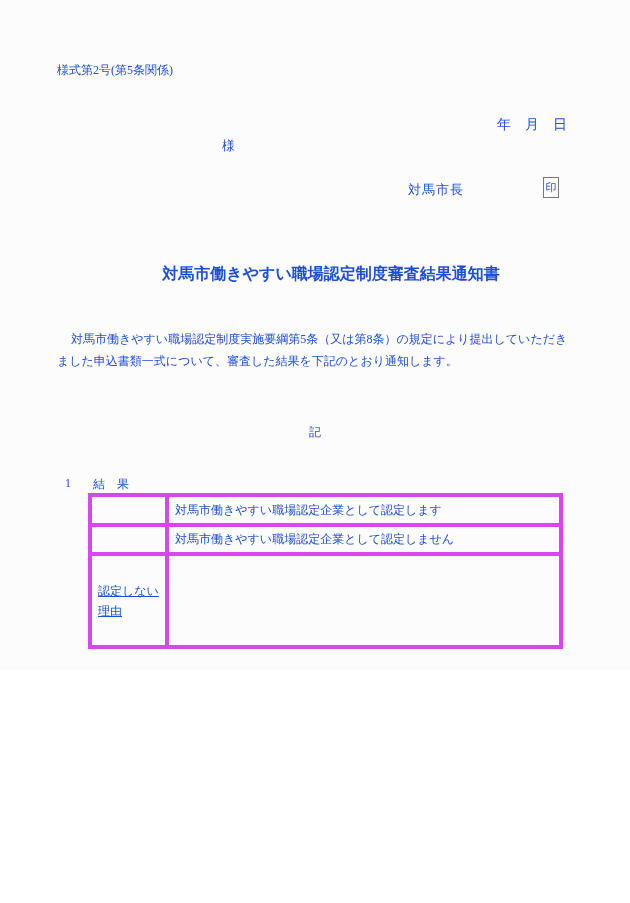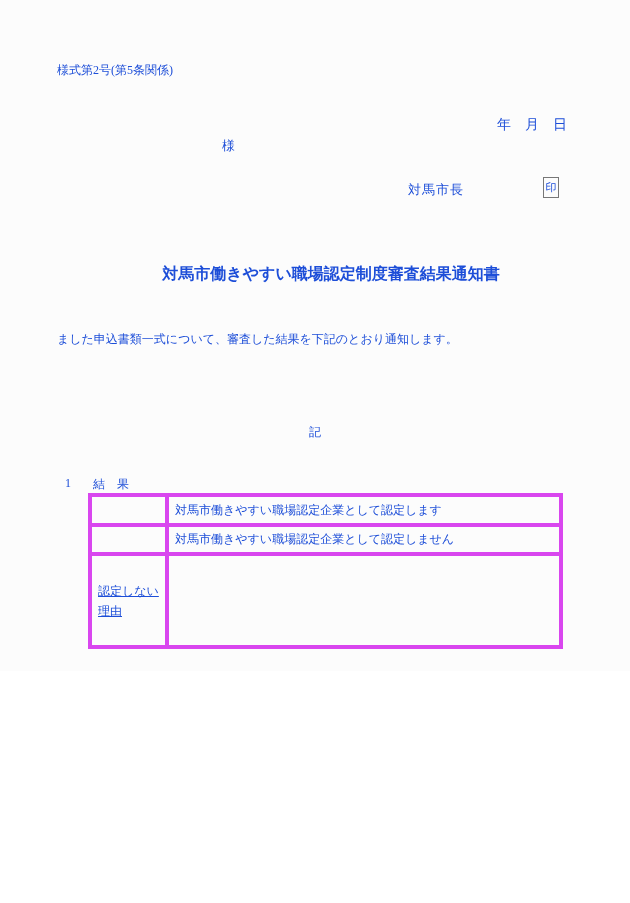--- a/index.html
+++ b/index.html
@@ -88,20 +88,21 @@
 
   <div class="sender">対馬市長</div>
 
   <div class="seal-box">
     <span>印</span>
   </div>
 
   <h1 class="doc-title">対馬市働きやすい職場認定制度審査結果通知書</h1>
 
   <div class="body-text">
+    <div class="body-line1">対馬市働きやすい職場認定制度実施要綱第5条（又は第8条）の規定により提出していただき</div>
     <div class="body-line2">ました申込書類一式について、審査した結果を下記のとおり通知します。</div>
   </div>
 
   <div class="ki-marker">記</div>
 
   <div class="sec-num sec1-num">1</div>
   <div class="sec-label sec1-label">結　果</div>
 
   <table class="result-table">
     <colgroup>

